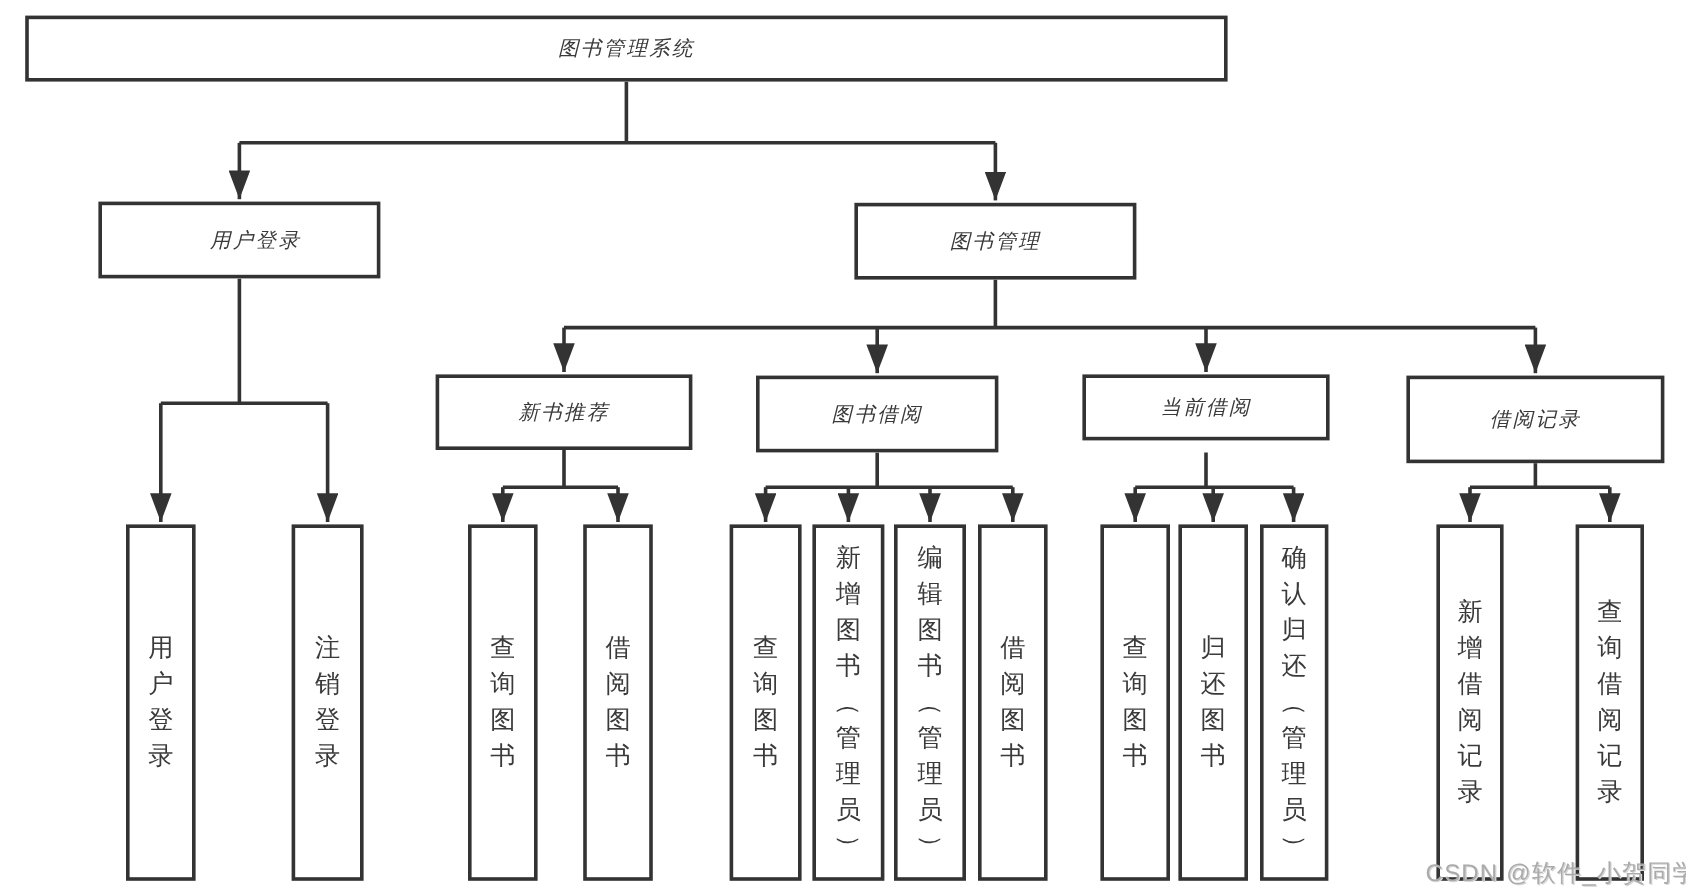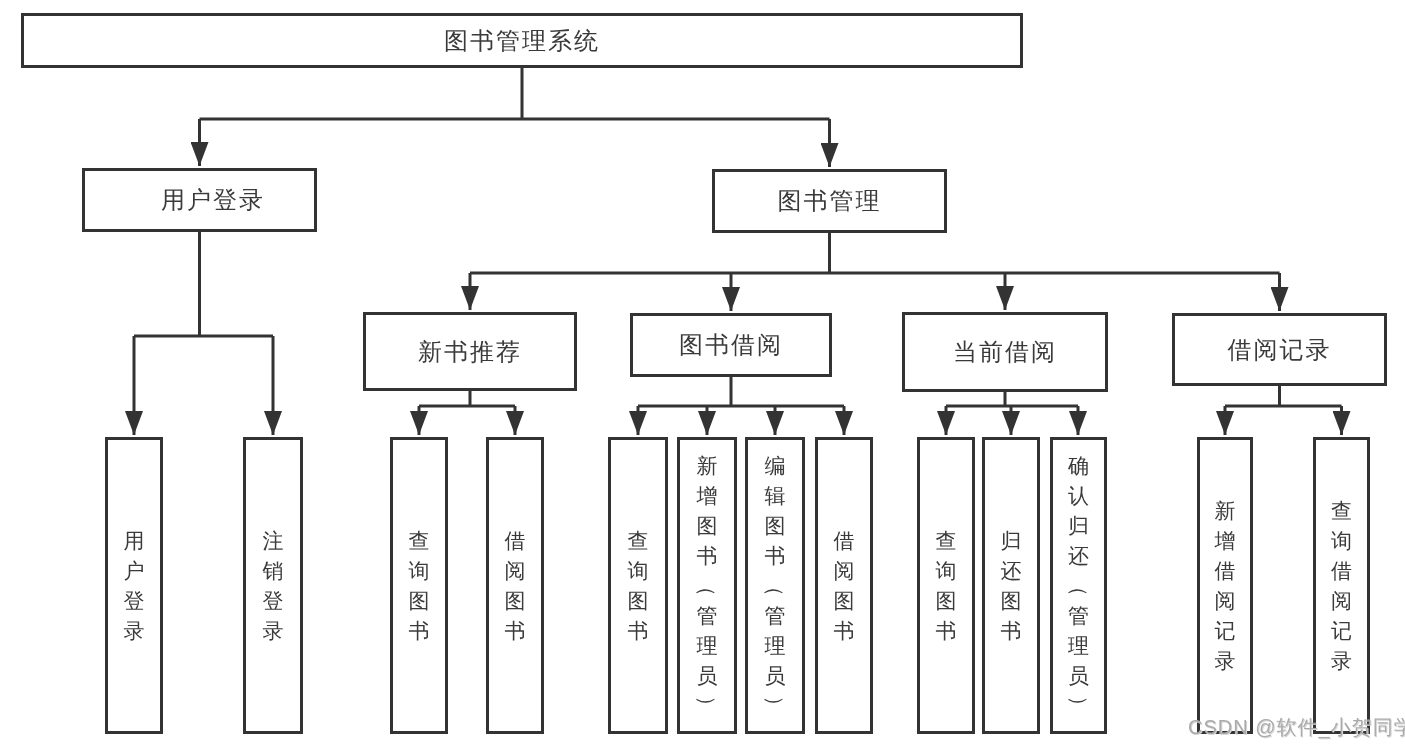--- a/index.html
+++ b/index.html
@@ -14,21 +14,21 @@
   .box {
     position:absolute;
     box-sizing:border-box;
     border:3px solid #333333;
     background:#ffffff;
     color:#3a3a3a;
     display:flex;
     align-items:center;
     justify-content:center;
   }
-  .hlabel { font-size:24px; letter-spacing:2px; white-space:nowrap; }
+  .hlabel { font-size:17px; letter-spacing:2px; white-space:nowrap;font-style:italic; }
   .leaf { flex-direction:column; }
   .vchar { display:block; width:100%; text-align:center; line-height:30px; font-size:21px; }
   .vchar.rot { transform:rotate(90deg); }
   #watermark {
     position:absolute;
     left:1188px; top:714px;
     font-size:20px;
     color:#ababab;
     letter-spacing:1px;
     white-space:nowrap;
@@ -80,23 +80,23 @@
     <path d="M1279.5 373 V406 M1225 406 H1341.5" stroke="#333333" stroke-width="3" fill="none"></path>
     <line x1="1225" y1="406" x2="1225" y2="435" stroke="#333333" stroke-width="3" marker-end="url(#arw)"></line>
     <line x1="1341.5" y1="406" x2="1341.5" y2="435" stroke="#333333" stroke-width="3" marker-end="url(#arw)"></line>
   </svg>
 
   <div class="box hlabel" style="left:21px; top:13px; width:1002px; height:55px;">图书管理系统</div>
 
   <div class="box hlabel" style="left:82px; top:168px; width:235px; height:64px;padding-left:27px;">用户登录</div>
   <div class="box hlabel" style="left:712px; top:169px; width:235px; height:64px;text-align:center;">图书管理</div>
 
-  <div class="box hlabel" style="left:363px; top:312px; width:214px; height:79px;">新书推荐</div>
+  <div class="box hlabel" style="left:363px; top:312px; width:214px; height:63px;">新书推荐</div>
   <div class="box hlabel" style="left:630px; top:313px; width:202px; height:64px;">图书借阅</div>
-  <div class="box hlabel" style="left:902px; top:312px; width:206px; height:80px;">当前借阅</div>
+  <div class="box hlabel" style="left:902px; top:312px; width:206px; height:55px;">当前借阅</div>
   <div class="box hlabel" style="left:1172px; top:313px; width:215px; height:73px;">借阅记录</div>
 
   <div class="box leaf" style="left:105px; top:437px; width:58px; height:297px;">
       <span class="vchar">用</span>
       <span class="vchar">户</span>
       <span class="vchar">登</span>
       <span class="vchar">录</span>
     </div>
   <div class="box leaf" style="left:243px; top:437px; width:60px; height:297px;">
       <span class="vchar">注</span>

